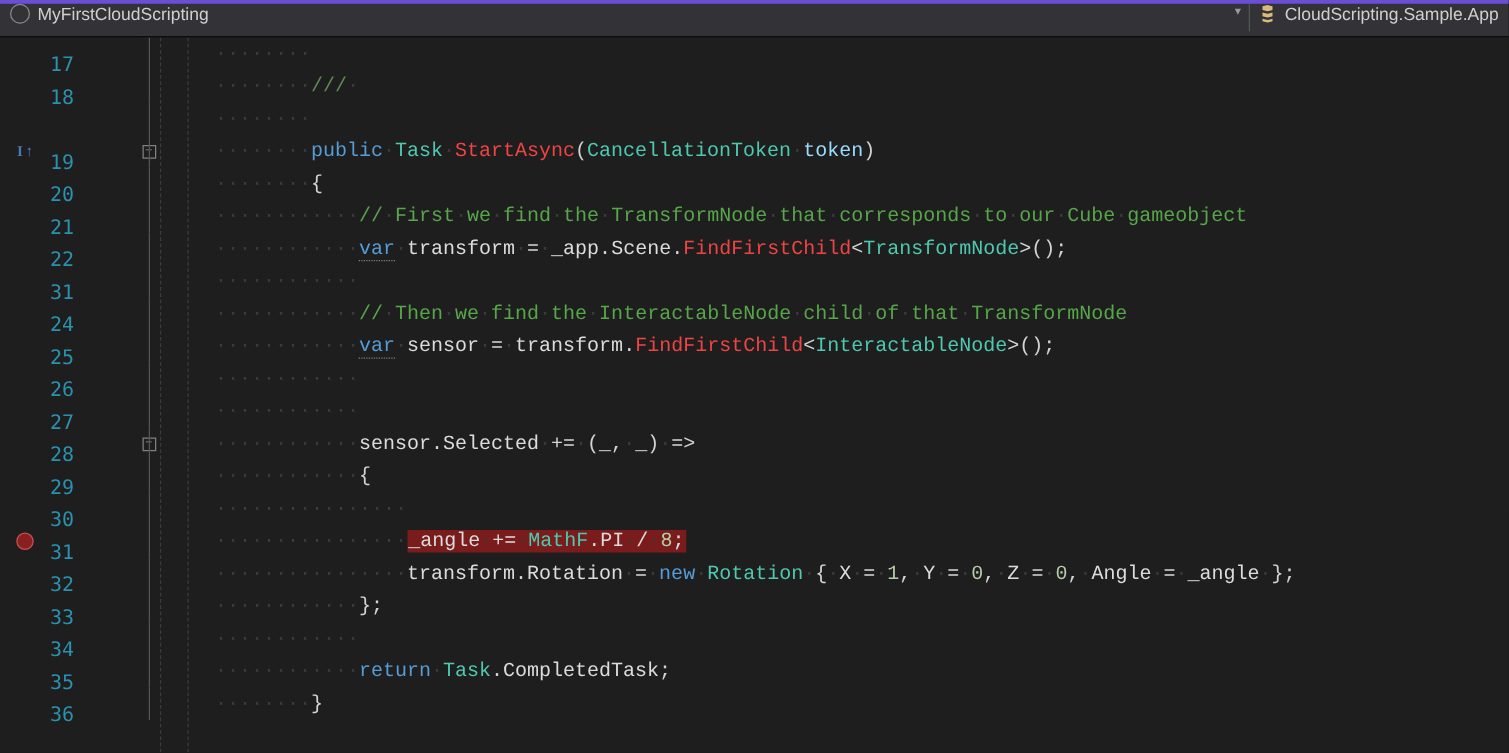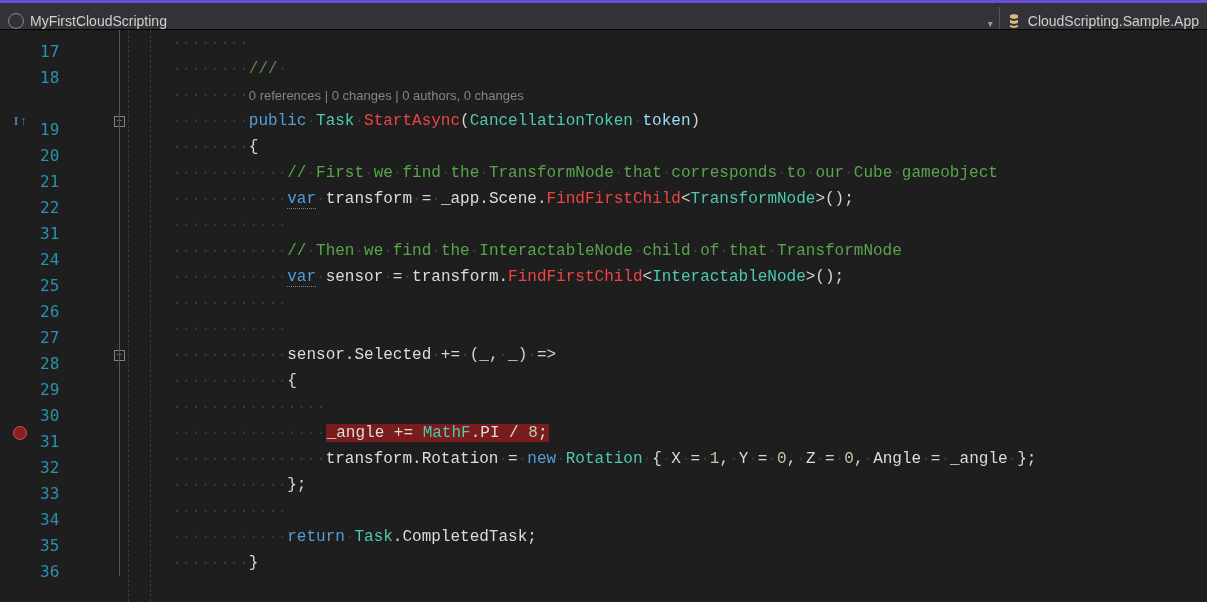--- a/index.html
+++ b/index.html
@@ -6,21 +6,21 @@
   html,body { width:1207px; height:602px; background:#1e1e1e; font-family:Consolas,'Courier New',monospace; overflow:hidden; }
   .root { display:flex; flex-direction:column; width:100%; height:100%; }
 
   
   .tabstrip { height:34px; background:#2d2d30; display:flex; align-items:flex-end; }
   .tab { height:34px; background:#1e1e1e; border-top:2px solid transparent; display:flex; align-items:center; padding:0 10px; color:#d0d0d0; font-family:"Segoe UI",Arial,sans-serif; font-size:14px; gap:8px; }
   .tab.active { border-top:0; }
   .pin-icon,.close-icon { color:#888; font-size:12px; cursor:pointer; }
 
   
-  .navbar { height:30px; background:#333337; border-top:3px solid #6a4fd6; border-bottom:1px solid #000; display:flex; align-items:flex-end; padding:0 8px; color:#d0d0d0; font-family:"Segoe UI",Arial,sans-serif; font-size:14px; }
+  .navbar { height:30px; background:#333337; border-top:3px solid #6a4fd6; border-bottom:1px solid #000; display:flex; align-items:flex-start; padding:0 8px; color:#d0d0d0; font-family:"Segoe UI",Arial,sans-serif; font-size:14px; }
   .nav-left { flex:1; display:flex; align-items:center; gap:6px; }
   .nav-right { display:flex; align-items:center; gap:6px; }
   .nav-sep { width:1px; height:22px; background:#555; margin:0 6px; }
   .nav-drop { color:#999; font-size:10px; }
   .class-icon { width:16px; height:16px; }
   .ns-icon { width:16px; height:16px; border:1px solid #888; border-radius:50%; display:inline-block; position:relative; }
 
   
   .editor { flex:1; display:flex; background:#1e1e1e; overflow:hidden; position:relative; }
   .gutter-ind { width:40px; background:#1e1e1e; }
@@ -277,21 +277,21 @@
         <div class="row"></div>
         <div class="row"></div>
         <div class="row"></div>
         <div class="row"></div>
         <div class="row"></div>
         <div class="row"></div>
       </div>
       <div class="codecol">
         <div class="row code"><span class="ws">····</span><span class="ws">····</span></div>
         <div class="row code"><span class="ws">····</span><span class="ws">····</span><span class="c-doc">///<span class="ws">·</span><inheritdoc></inheritdoc></span></div>
-        <div class="row code"><span class="ws">····</span><span class="ws">····</span><span class="codelens">0 references | 0 changes | 0 authors, 0 changes</span></div>
+        <div class="row code"><span class="ws">····</span><span class="ws">····</span></div>
         <div class="row code"><span class="ws">····</span><span class="ws">····</span><span class="c-key">public</span><span class="ws">·</span><span class="c-type">Task</span><span class="ws">·</span><span class="c-fn">StartAsync</span><span class="c-pun">(</span><span class="c-type">CancellationToken</span><span class="ws">·</span><span class="c-par">token</span><span class="c-pun">)</span></div>
         <div class="row code"><span class="ws">····</span><span class="ws">····</span><span class="c-pun">{</span></div>
         <div class="row code"><span class="ws">····</span><span class="ws">····</span><span class="ws">····</span><span class="c-cmt">//<span class="ws">·</span>First<span class="ws">·</span>we<span class="ws">·</span>find<span class="ws">·</span>the<span class="ws">·</span>TransformNode<span class="ws">·</span>that<span class="ws">·</span>corresponds<span class="ws">·</span>to<span class="ws">·</span>our<span class="ws">·</span>Cube<span class="ws">·</span>gameobject</span></div>
         <div class="row code"><span class="ws">····</span><span class="ws">····</span><span class="ws">····</span><span class="c-key dot-under">var</span><span class="ws">·</span><span class="c-id">transform</span><span class="ws">·</span><span class="c-pun">=</span><span class="ws">·</span><span class="c-id">_app</span><span class="c-pun">.</span><span class="c-id">Scene</span><span class="c-pun">.</span><span class="c-fn">FindFirstChild</span><span class="c-pun">&lt;</span><span class="c-type">TransformNode</span><span class="c-pun">&gt;();</span></div>
         <div class="row code"><span class="ws">····</span><span class="ws">····</span><span class="ws">····</span></div>
         <div class="row code"><span class="ws">····</span><span class="ws">····</span><span class="ws">····</span><span class="c-cmt">//<span class="ws">·</span>Then<span class="ws">·</span>we<span class="ws">·</span>find<span class="ws">·</span>the<span class="ws">·</span>InteractableNode<span class="ws">·</span>child<span class="ws">·</span>of<span class="ws">·</span>that<span class="ws">·</span>TransformNode</span></div>
         <div class="row code"><span class="ws">····</span><span class="ws">····</span><span class="ws">····</span><span class="c-key dot-under">var</span><span class="ws">·</span><span class="c-id">sensor</span><span class="ws">·</span><span class="c-pun">=</span><span class="ws">·</span><span class="c-id">transform</span><span class="c-pun">.</span><span class="c-fn">FindFirstChild</span><span class="c-pun">&lt;</span><span class="c-type">InteractableNode</span><span class="c-pun">&gt;();</span></div>
         <div class="row code"><span class="ws">····</span><span class="ws">····</span><span class="ws">····</span></div>
         <div class="row code"><span class="ws">····</span><span class="ws">····</span><span class="ws">····</span></div>
         <div class="row code"><span class="ws">····</span><span class="ws">····</span><span class="ws">····</span><span class="c-id">sensor</span><span class="c-pun">.</span><span class="c-id">Selected</span><span class="ws">·</span><span class="c-pun">+=</span><span class="ws">·</span><span class="c-pun">(</span><span class="c-id">_</span><span class="c-pun">,</span><span class="ws">·</span><span class="c-id">_</span><span class="c-pun">)</span><span class="ws">·</span><span class="c-pun">=&gt;</span></div>

